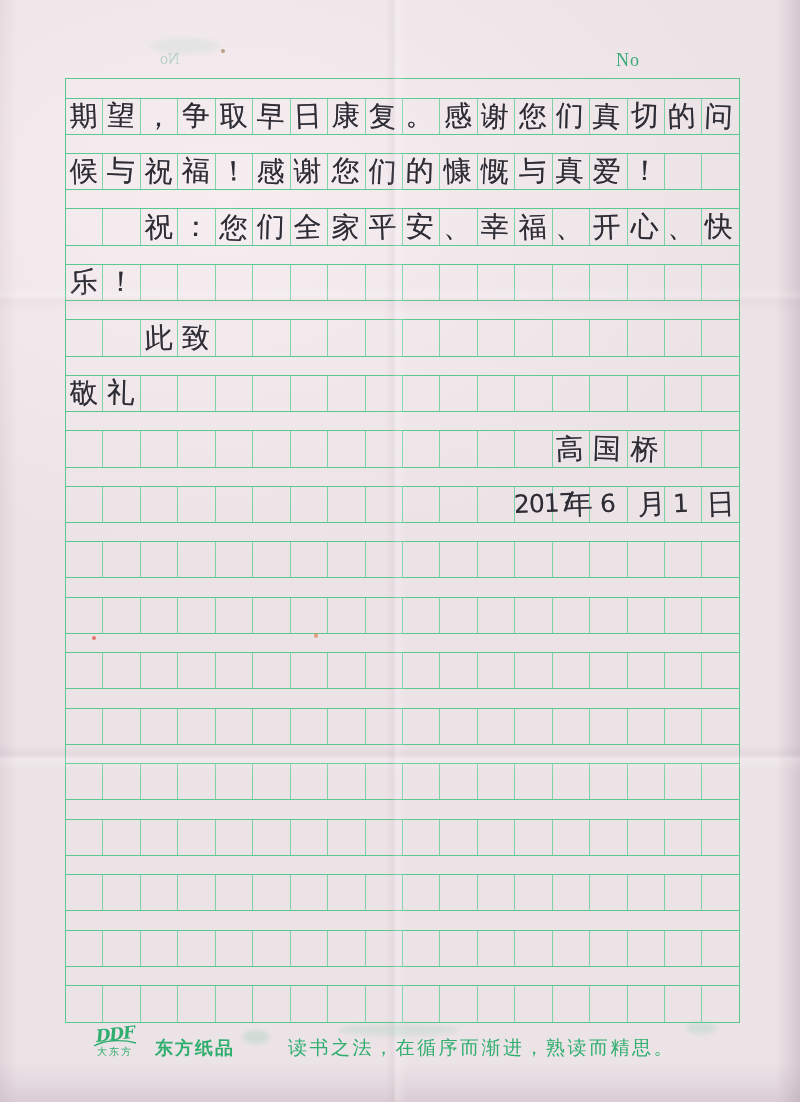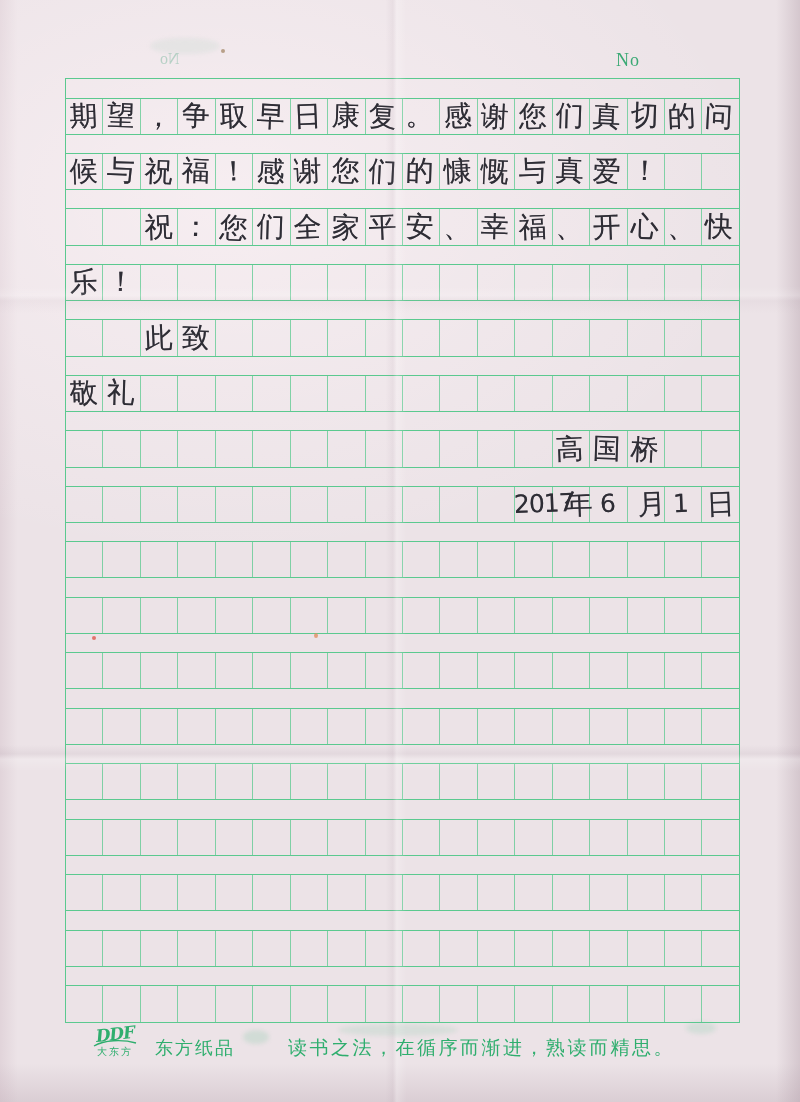--- a/index.html
+++ b/index.html
@@ -83,21 +83,21 @@
     display:block;
     font-family:"DejaVu Serif",serif;font-style:italic;font-weight:bold;
     font-size:17px;line-height:16px;color:var(--green);transform:rotate(-6deg);
     letter-spacing:-1px;
   }
   .logo-swoosh{display:block;margin:-3px auto 0;}
   .logo-sub{display:block;font-size:10px;letter-spacing:2px;color:var(--green);margin-top:-2px;}
   .brand{
     position:absolute;left:155px;top:16px;
     font-family:"DejaVu Serif",serif;
-    font-size:18px;letter-spacing:2px;font-weight:normal;color:var(--green);
+    font-size:18px;letter-spacing:2px;font-weight:bold;color:var(--green);
   }
   .motto{
     position:absolute;left:288px;top:15px;
     font-family:Liberation Sans, sans-serif;
     font-size:19px;letter-spacing:2.5px;color:var(--green);
   }
   
   .smudge{position:absolute;border-radius:50%;pointer-events:none;filter:blur(2px);}
   .smudge.s1{left:243px;top:1030px;width:26px;height:14px;background:rgba(90,190,140,.18);}
   .smudge.s2{left:338px;top:1024px;width:120px;height:12px;background:rgba(90,190,140,.14);}

